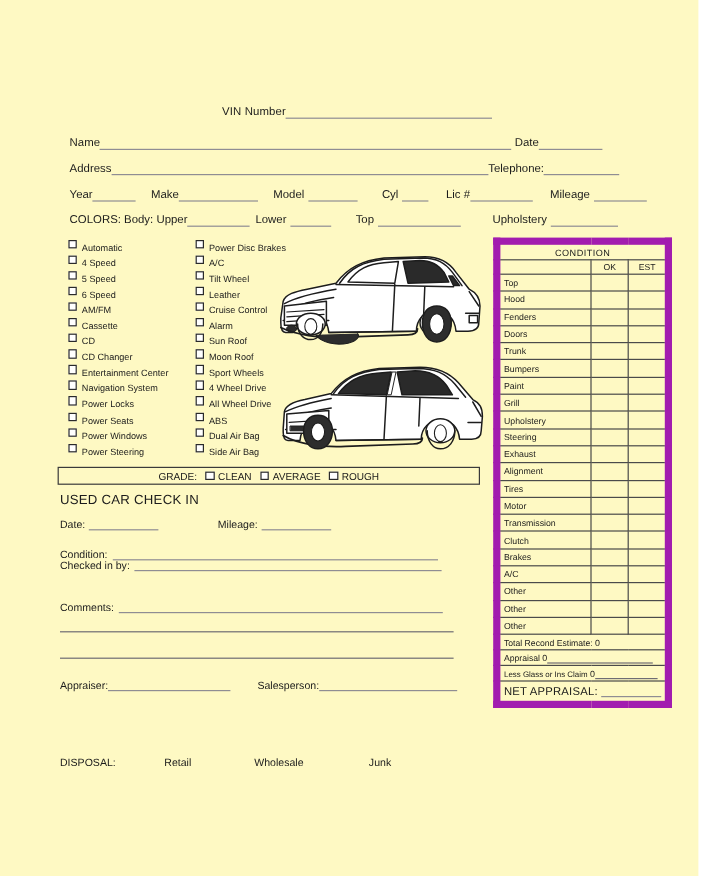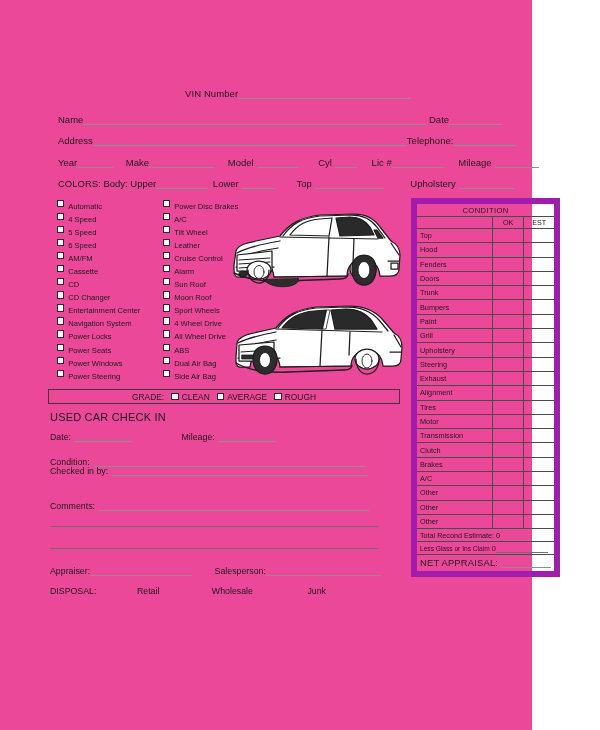--- a/index.html
+++ b/index.html
@@ -12,22 +12,22 @@
     height: 730px;
     position: relative;
     font-family: "Liberation Sans", sans-serif;
     color: #1b1b1b;
     overflow: hidden;
   }
 
   .page {
     position: absolute;
     left: 0; top: 0;
-    width: 532px; height: 730px;
-    background: #ec4899;
+    width: 582px; height: 730px;
+    background: #fef9c3;
   }
 
   
   .rule {
     display: inline-block;
     border-bottom: 1px solid #8f8d93;
     vertical-align: bottom;
     height: 0.82em;
   }
   .lbl { white-space: nowrap; }
@@ -118,21 +118,21 @@
     position: absolute;
     left: 50px;
     border-bottom: 1px solid #6f6d73;
     height: 0;
   }
   #cm-line-2 { top: 526px; width: 328px; }
   #cm-line-3 { top: 548px; width: 328px; }
 
   #ci-appraiser { top: 566px; }
   #ci-disposal  { top: 586px; }
-  #ci-disposal .d-opt { display: inline-block; }
+  #ci-disposal .d-opt { display: inline-block; margin-top: 44px; }
 
   
   #condition-table {
     position: absolute;
     left: 411px; top: 198px;
     width: 146px;
     border: 6px solid #a21caf;
     box-sizing: border-box;
     border-collapse: collapse;
     font-size: 7.3px;
@@ -592,20 +592,26 @@
         </tr>
 
       <tr>
         <td class="ct-full" colspan="3">
           <span>Total Recond Estimate:</span>
           <span class="zero">0</span>
         </td>
       </tr>
       <tr>
         <td class="ct-full" colspan="3">
+          <span>Appraisal</span>
+          <span class="zero">0</span><span class="rule" style="width:88px"></span>
+        </td>
+      </tr>
+      <tr>
+        <td class="ct-full" colspan="3">
           <span style="font-size:6.6px">Less Glass or Ins Claim</span>
           <span class="zero">0</span><span class="rule" style="width:52px"></span>
         </td>
       </tr>
       <tr>
         <td class="ct-net" colspan="3">
           <span>NET APPRAISAL:</span><span class="rule" style="width:50px;margin-left:3px"></span>
         </td>
       </tr>
     </tbody>

